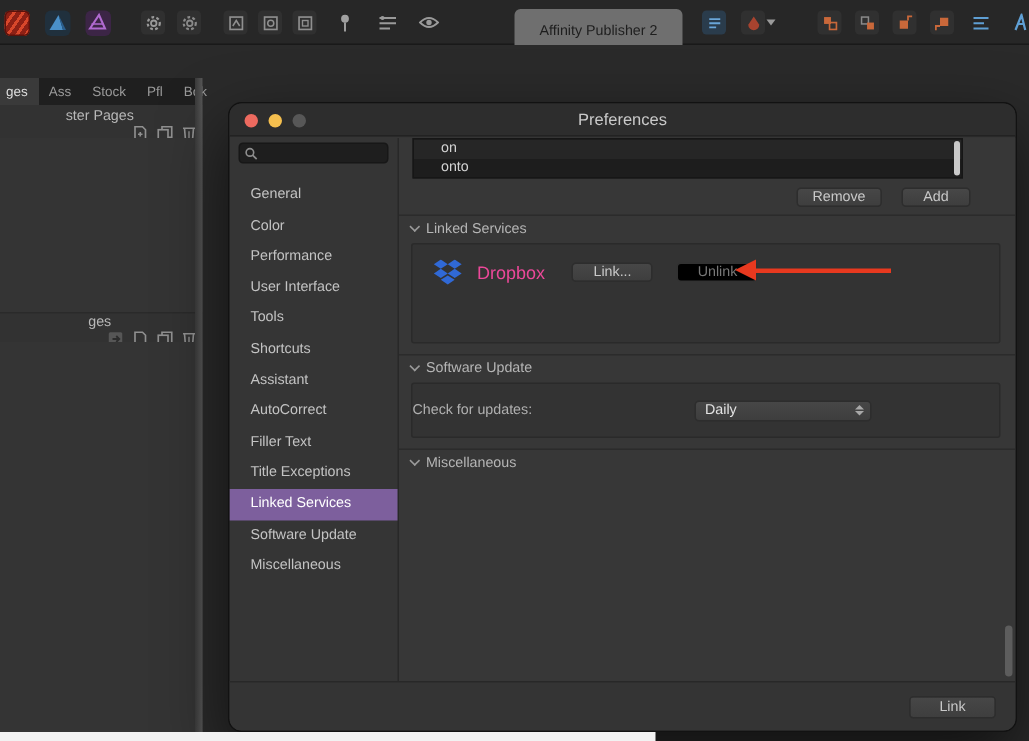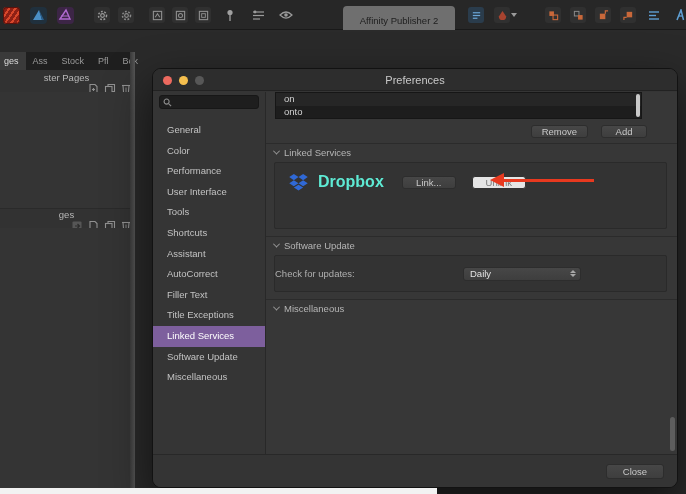--- a/index.html
+++ b/index.html
@@ -51,35 +51,35 @@
   .dlg-body { position:absolute; left:0; top:23px; right:0; bottom:33px; display:flex; }
   .dlg-sidebar { width:113px; border-right:1px solid #282828; padding:3px 6px; }
   .searchbox { height:14px; background:#1e1e1e; border:1px solid #171717; border-radius:3px; display:flex; align-items:center; padding:0 3px; }
   .searchbox input { flex:1; min-width:0; background:transparent; border:none; outline:none; color:#ccc; font-size:9px; height:12px; }
   .nav { margin-top:11px; }
   .nav-item { height:20.6px; line-height:20.6px; font-size:9.5px; color:#c3c3c3; padding-left:8px; white-space:nowrap; }
   .nav-item.selected { background:var(--accent); color:#ffffff; margin:0 -6px; padding-left:14px; border-radius:0; }
 
   .dlg-content { flex:1; position:relative; background:#373737; }
   .listbox { position:relative; margin:0 35px 0 9px; height:27px; background:#1d1d1d; border:1px solid #161616; overflow:hidden; }
-  .lrow { height:12.5px; line-height:12.5px; font-size:9.5px; color:#d2d2d2; padding-left:8px; }
+  .lrow { height:12.5px; line-height:12.5px; font-size:9.5px; color:#d2d2d2; padding-left:18px; }
   .lrow.alt { background:#262626; }
   .list-thumb { position:absolute; right:1px; top:1px; width:4px; height:23px; background:#c9c9c9; border-radius:2px; }
   .exc-btnrow { display:flex; justify-content:flex-end; gap:13px; padding:6px 30px 5px 0; }
 
   .btn { background:linear-gradient(180deg,#474747,#3e3e3e); border:1px solid #2d2d2d; border-radius:3px; color:#c9c9c9; font-size:9.5px; font-family:"Liberation Sans",sans-serif; height:13px; line-height:11px; padding:0 10px; display:inline-flex; align-items:center; justify-content:center; }
-  .btn.disabled { color:#787878; background:#e5e5e5; border-color:#323232; }
+  .btn.disabled { color:#787878; background:#000000; border-color:#323232; }
 
   .section { border-top:1px solid #2b2b2b; }
   .sec-header { height:17px; display:flex; align-items:center; gap:5px; padding-left:8px; font-size:9.5px; color:#b5b5b5; }
   .chev { width:5px; height:5px; border-right:1.4px solid #9a9a9a; border-bottom:1.4px solid #9a9a9a; transform:rotate(45deg) translate(-1px,-1px); }
   .sec-body { margin:1px 10px 7px 8px; background:#333333; border:1px solid #2a2a2a; border-radius:2px; position:relative; }
   .body-ls { height:67px; }
   .ls-row { display:flex; align-items:center; gap:10px; padding:10px 0 0 14px; }
-  .dropbox-name { font-size:16px; font-weight:bold; color:#5eead4; margin-right:8px; }
+  .dropbox-name { font-size:12px; font-weight:normal; color:#ec4899; margin-right:8px; }
   .body-su { height:37px; display:flex; align-items:center; }
   .su-label { width:182px; text-align:left; font-size:9.5px; color:#b0b0b0; }
   .combo { position:relative; margin-left:6px; width:118px; height:14px; background:linear-gradient(180deg,#474747,#3e3e3e); border:1px solid #2d2d2d; border-radius:3px; color:#e2e2e2; font-size:9.5px; line-height:12px; padding-left:6px; }
   .stepper { position:absolute; right:4px; top:2px; display:flex; flex-direction:column; gap:1.5px; }
   .stepper .up { width:0; height:0; border-left:3px solid transparent; border-right:3px solid transparent; border-bottom:3.5px solid #a8a8a8; }
   .stepper .dn { width:0; height:0; border-left:3px solid transparent; border-right:3px solid transparent; border-top:3.5px solid #a8a8a8; }
   .body-misc { height:139px; display:flex; flex-direction:column; align-items:center; justify-content:center; gap:9px; }
   .body-misc .btn { width:140px; }
 
   .content-thumb { position:absolute; right:2px; bottom:3px; width:5px; height:34px; background:#5d5d5d; border-radius:3px; }
@@ -390,18 +390,18 @@
         <div class="content-thumb"></div>
 
         <div class="arrow-ann">
           <span class="shaft"></span>
             <span class="head"></span>
         </div>
       </div>
     </div>
 
     <div class="dlg-footer">
-      <button class="btn close-btn">Close</button>
+      <button class="btn close-btn">Link</button>
     </div>
   </div>
 
   <div class="white-strip"></div>
 </div>
 
 </body></html>

